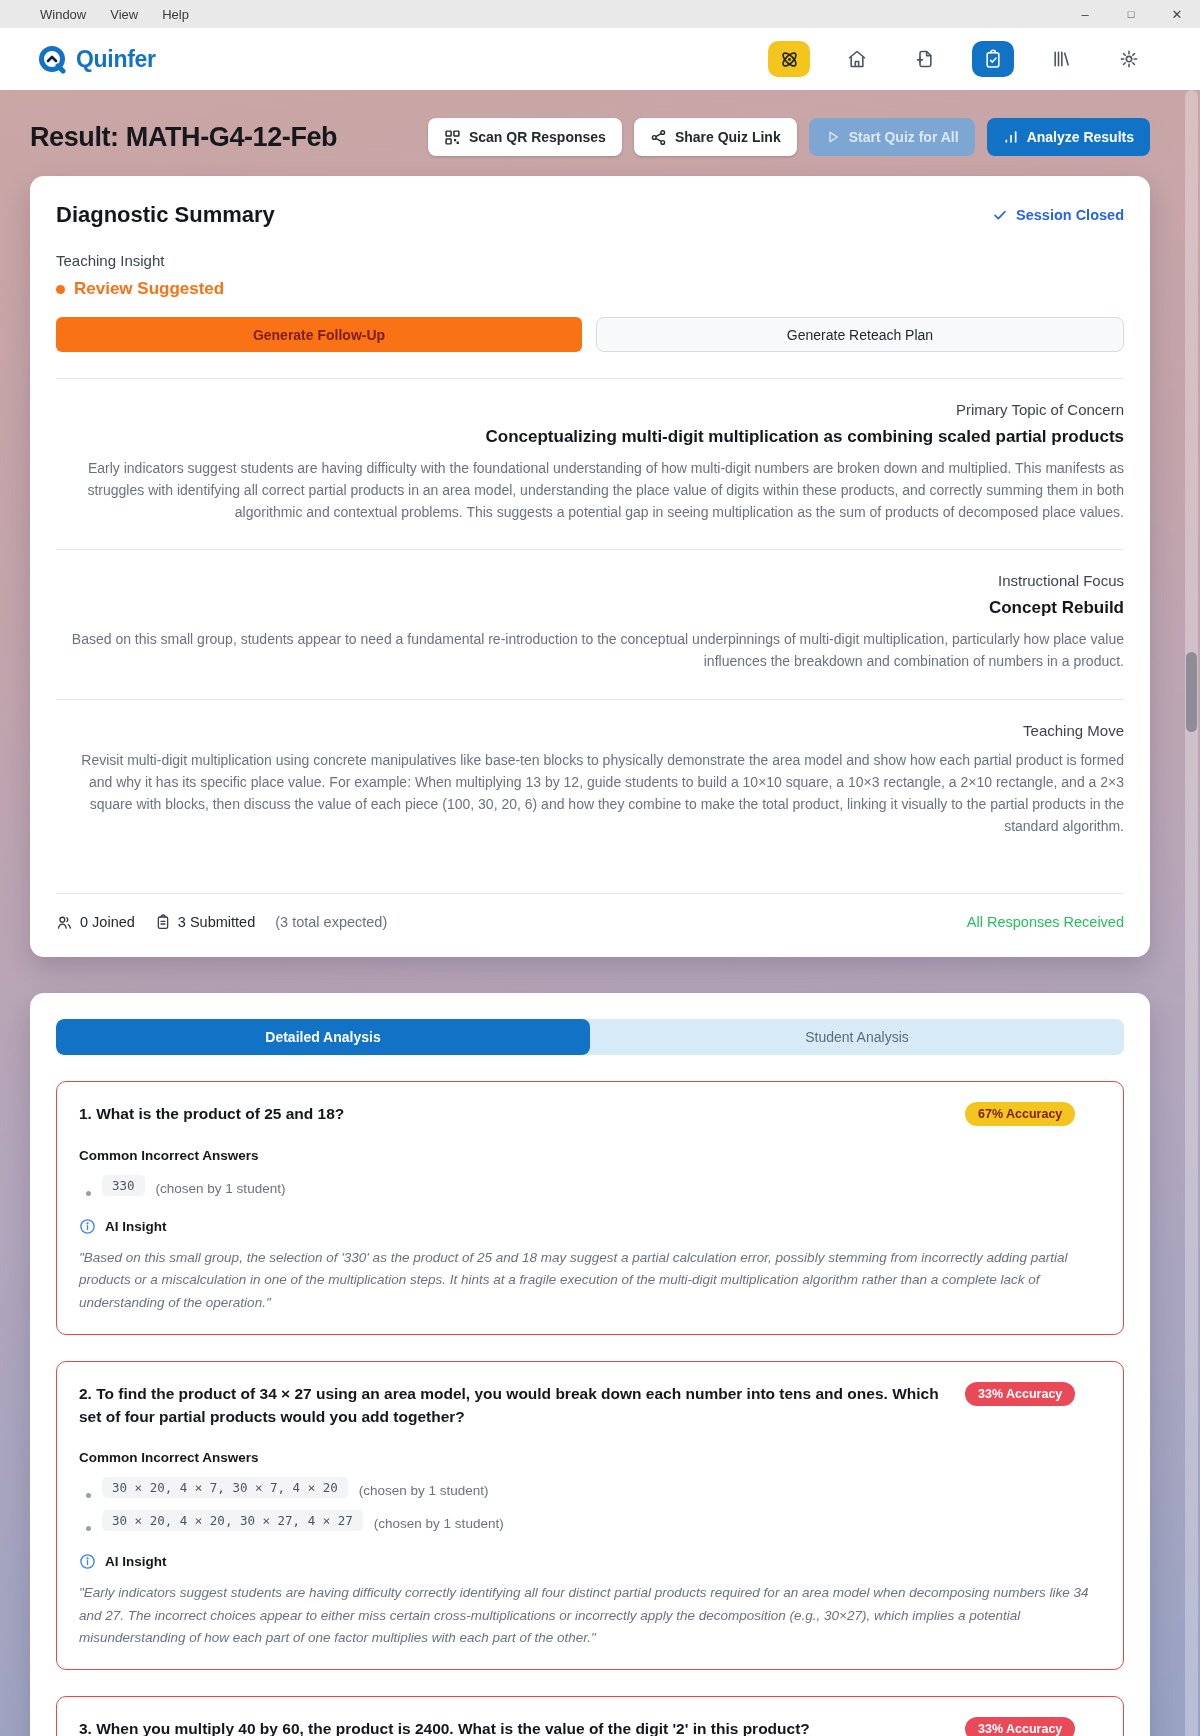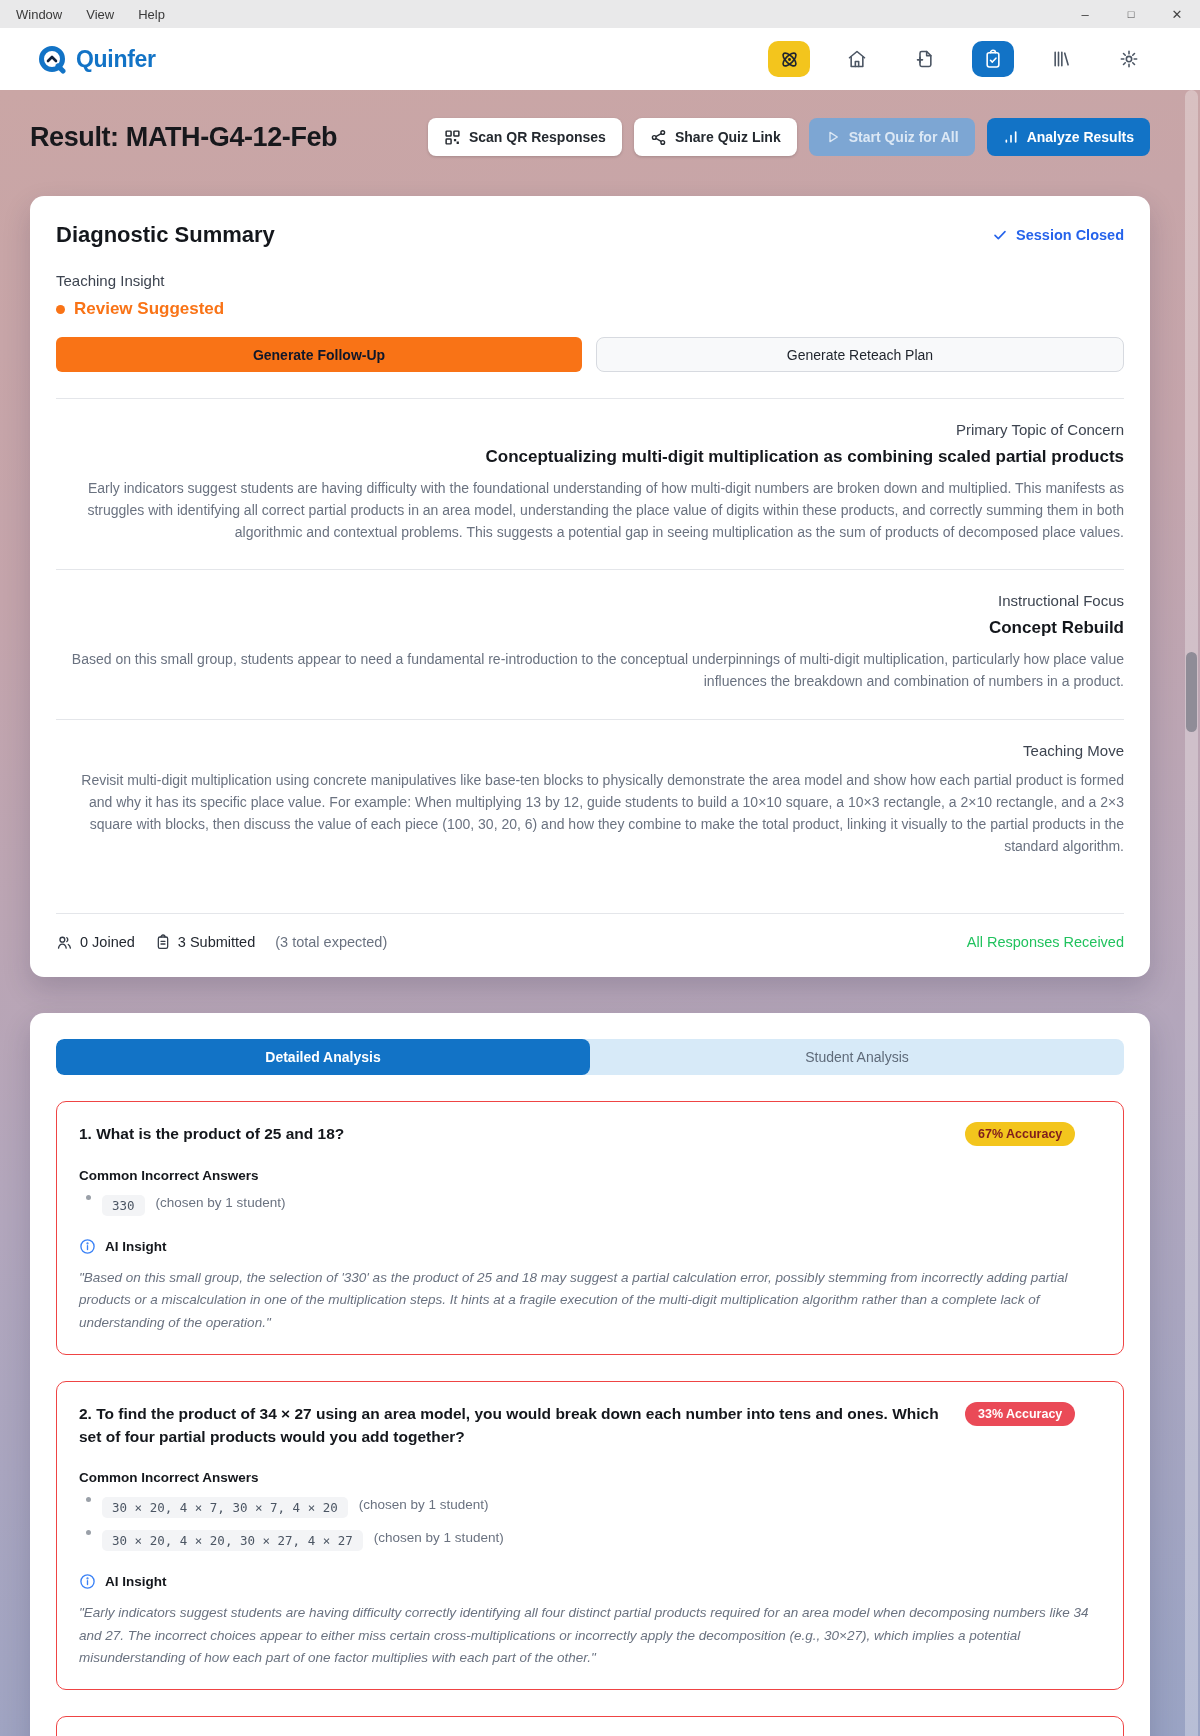--- a/index.html
+++ b/index.html
@@ -2,21 +2,21 @@
 <html style="--brand-blue: #1273c6; --accent-orange: #f97316; --accent-yellow: #f3c51d; --accent-red: #ea4a57; --accent-green: #21c25e; --link-blue: #2563eb;"><head>
 <meta charset="utf-8">
 <style>
   * { margin:0; padding:0; box-sizing:border-box; }
   html,body { width:1200px; height:1736px; overflow:hidden; }
   body { font-family:"Liberation Sans", sans-serif; background:#fff; }
   svg { display:block; }
 
   
   .titlebar { height:28px; background:#e9e9ea; display:flex; align-items:center;
-    font-size:13px; color:#3a3a3a; padding-left:4px; }
+    font-size:13px; color:#3a3a3a; padding-left:28px; }
   .menu-item { padding:0 12px; cursor:default; }
   .win-controls { margin-left:auto; display:flex; align-items:center; gap:0; }
   .win-btn { width:46px; text-align:center; font-size:13px; color:#444; }
   .win-btn.maxi { font-size:11px; }
 
   
   .appbar { height:62px; background:#fff; display:flex; align-items:center; padding:0 38px;border-radius:28px; }
   .brand { display:flex; align-items:center; gap:9px; }
   .brand-text { color:var(--brand-blue,#1273c6); font-size:23px; font-weight:800; letter-spacing:-0.3px; }
   .appbar-icons { margin-left:auto; display:flex; align-items:center; gap:26px; padding-right:12px; }
@@ -27,21 +27,21 @@
 
   
   .content { position:relative; height:1652px; overflow:hidden;
     background:linear-gradient(172deg,#caa6a5 0%,#c4a4ab 28%,#b2a6bc 62%,#99a3c4 100%);
     padding:28px 0 0 30px; }
   .scroll-track { position:absolute; top:0; right:2px; width:13px; height:1652px;
     background:rgba(255,255,255,0.30); border-radius:8px; }
   .scroll-thumb { position:absolute; top:562px; right:3px; width:11px; height:80px;
     background:#8f8c97; border-radius:6px; }
 
-  .page-head { width:1120px; display:flex; align-items:center; margin-bottom:40px; }
+  .page-head { width:1120px; display:flex; align-items:center; margin-bottom:20px; }
   .page-title { font-size:27px; font-weight:800; color:#17181c; letter-spacing:-0.4px; }
   .actions { margin-left:auto; display:flex; gap:12px; }
   .btn { height:38px; border:none; border-radius:8px; font-family:inherit; font-size:14px;
     font-weight:600; display:flex; align-items:center; gap:8px; padding:0 16px; cursor:pointer; }
   .btn-white { background:#fff; color:#24292f; box-shadow:0 1px 3px rgba(0,0,0,.18); }
   .btn-start { background:#7da6d3; color:#dce8f5; }
   .btn-primary { background:var(--brand-blue,#1273c6); color:#fff; }
 
   .card { width:1120px; background:#fff; border-radius:14px; padding:26px;
     box-shadow:0 12px 28px rgba(30,30,60,.18); margin-bottom:36px; }
@@ -50,21 +50,21 @@
   .card-head { display:flex; align-items:center; }
   .card-title { font-size:22px; font-weight:800; color:#14171c; }
   .session-status { margin-left:auto; display:flex; align-items:center; gap:8px;
     color:var(--link-blue,#2563eb); font-size:14.5px; font-weight:600; }
   .field-label { font-size:15px; color:#3d4450; margin-top:24px; }
   .review-status { display:flex; align-items:center; gap:9px; margin-top:10px;
     color:var(--accent-orange,#f97316); font-size:17px; font-weight:800; }
   .review-dot { width:9px; height:9px; border-radius:50%; background:var(--accent-orange,#f97316); }
   .action-row { display:flex; gap:14px; margin-top:18px; }
   .btn-followup { flex:1; height:35px; border:none; border-radius:6px; font-family:inherit;
-    background:var(--accent-orange,#f97316); color:#0f172a; font-size:14px; font-weight:700; cursor:pointer; }
+    background:var(--accent-orange,#f97316); color:#7f1d1d; font-size:14px; font-weight:700; cursor:pointer; }
   .btn-reteach { flex:1; height:35px; border:1px solid #d7dae0; border-radius:8px; font-family:inherit;
     background:#f8f9fa; color:#1f242c; font-size:14px; font-weight:500; cursor:pointer; }
   .divider { border:none; border-top:1px solid #e4e6ea; margin:26px 0 0; }
   .section { margin-top:22px;text-align:right; }
   .section-title { font-size:17px; font-weight:800; color:#14171c; margin-top:9px; }
   .body-text { font-size:14px; color:#6a7280; line-height:1.58; margin-top:10px; }
   .move-gap { margin-top:56px; }
   .stats-row { display:flex; align-items:center; gap:20px; padding-top:20px; font-size:14.5px; color:#232830; }
   .stat { display:flex; align-items:center; gap:7px; }
   .stat-note { color:#6a7280; }
@@ -76,21 +76,21 @@
     color:#5f6b7a; cursor:pointer; }
   .tab.active { background:var(--brand-blue,#1273c6); color:#fff; font-weight:700; border-radius:8px; }
 
   .q-card { border:1px solid #ef4444; border-radius:10px; padding:20px 22px; margin-top:26px; }
   .q-head { display:flex; align-items:flex-start; gap:26px; }
   .q-title { flex:1; font-size:15.5px; font-weight:700; color:#14171c; line-height:1.5; max-width:860px; }
   .badge { border-radius:999px; padding:5px 13px; font-size:12.5px; font-weight:700; white-space:nowrap; }
   .badge-yellow { background:var(--accent-yellow,#f3c51d); color:#7f1d1d; }
   .badge-red { background:var(--accent-red,#ea4a57); color:#fff; }
   .cia-label { font-size:13.5px; font-weight:700; color:#14171c; margin-top:22px; }
-  .answer-row { display:flex; align-items:flex-start; gap:11px; margin-top:12px; padding-left:7px; }
+  .answer-row { display:flex; align-items:flex-end; gap:11px; margin-top:12px; padding-left:7px; }
   .bullet-dot { width:5px; height:5px; border-radius:50%; background:#9aa0a8; flex:none; }
   .code-chip { background:#f3f4f6; border-radius:5px; padding:3px 10px;
     font-family:"DejaVu Sans Mono", monospace; font-size:12.5px; color:#4b5563; }
   .answer-note { font-size:13.5px; color:#6a7280; }
   .ai-row { display:flex; align-items:center; gap:9px; margin-top:22px; }
   .ai-label { font-size:13.5px; font-weight:700; color:#14171c; }
   .ai-quote { margin-top:12px; font-size:13.5px; font-style:italic; color:#6a7280; line-height:1.65; }
 </style>
 </head>
 <body>

